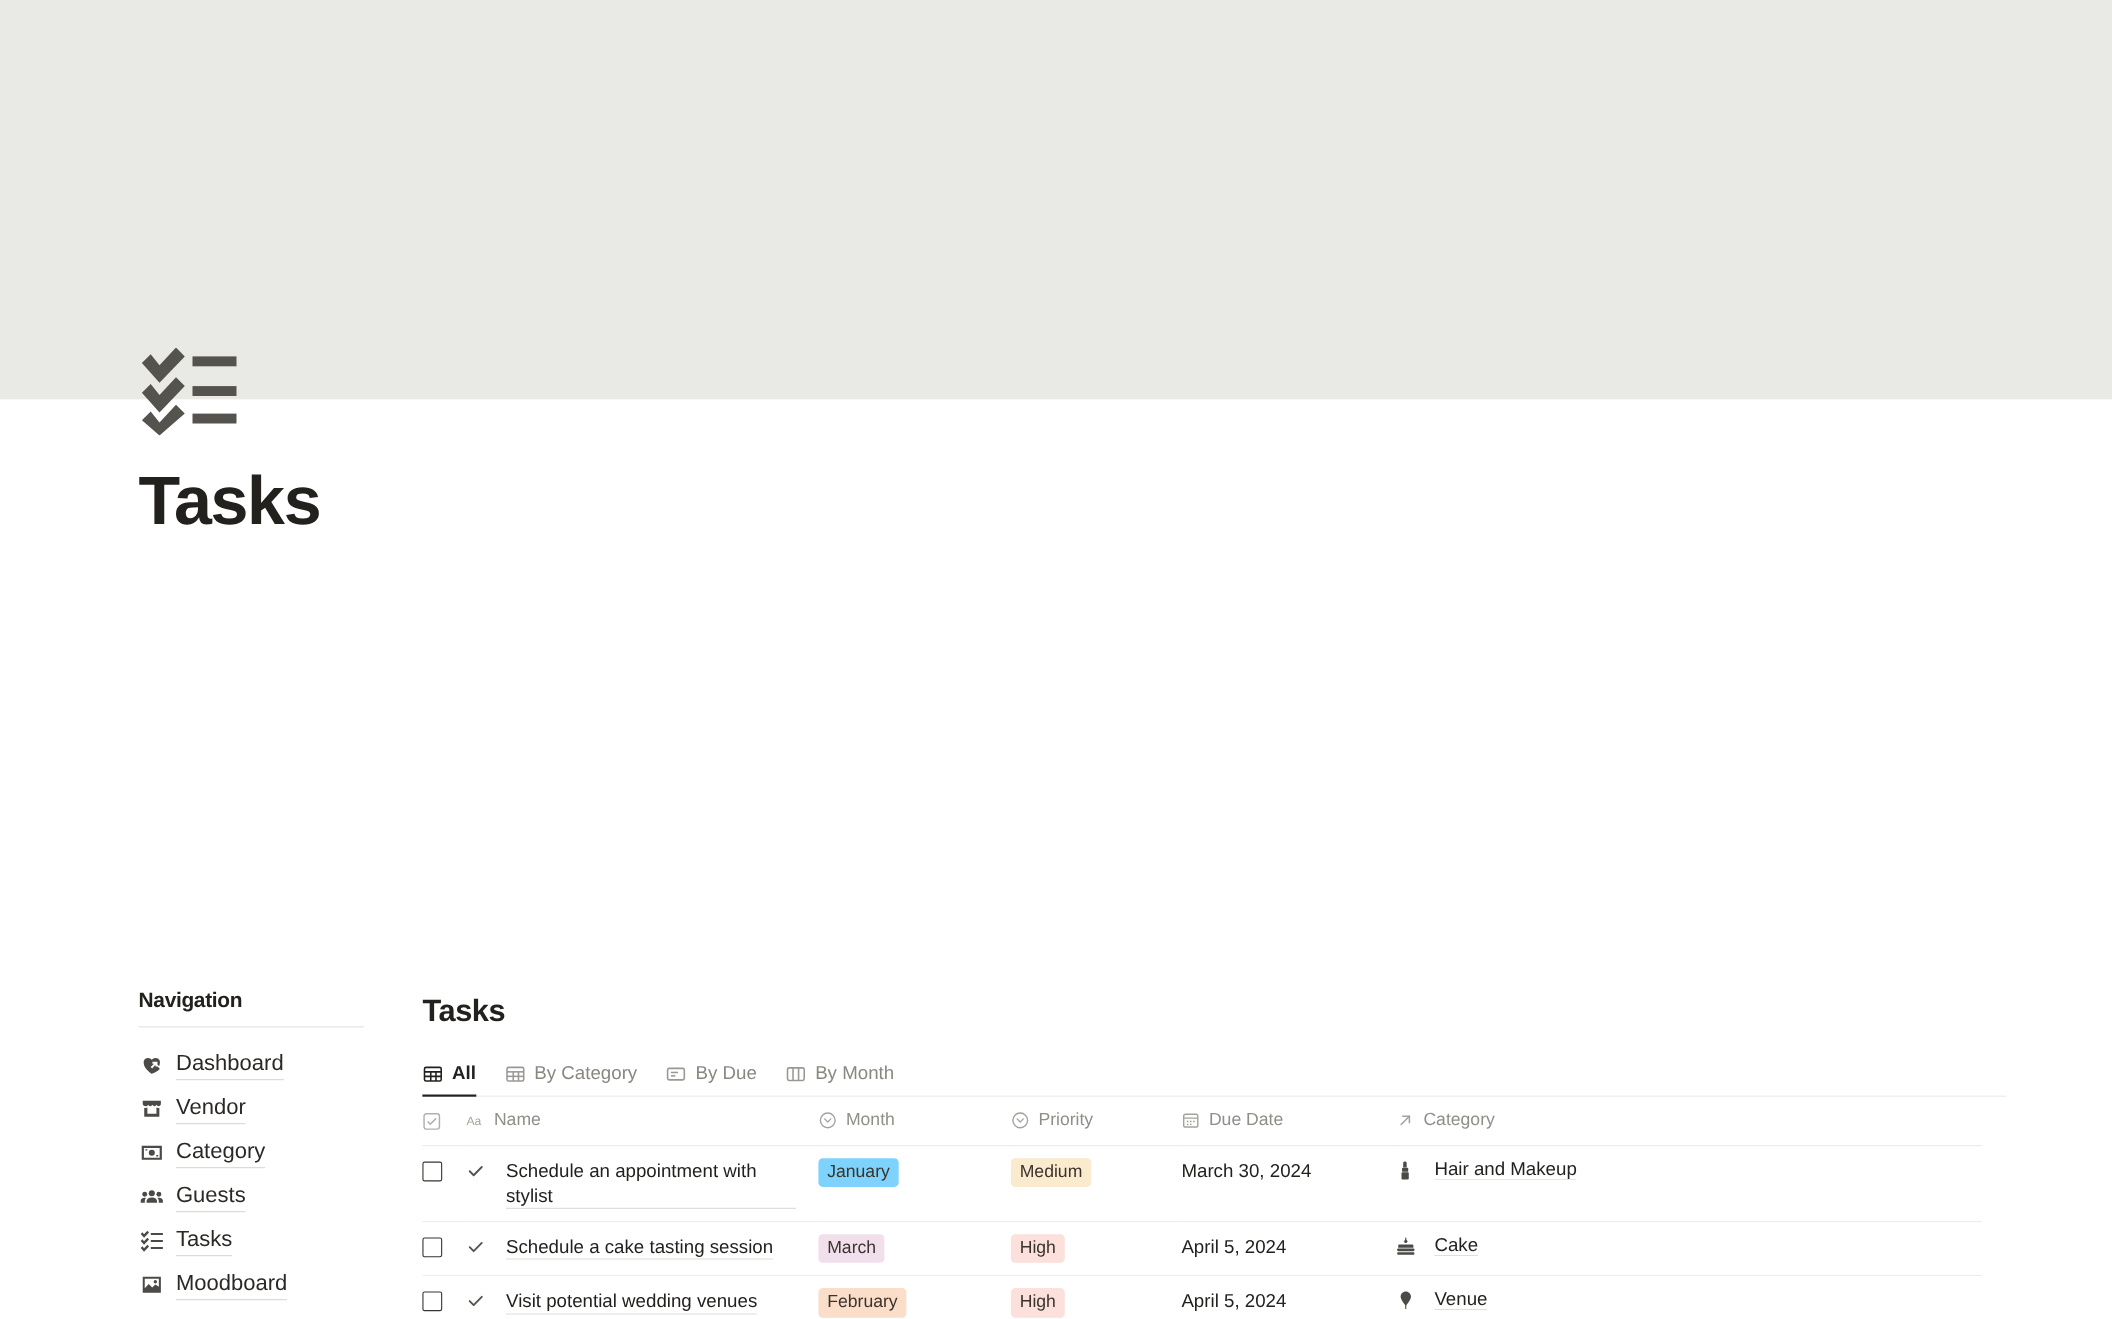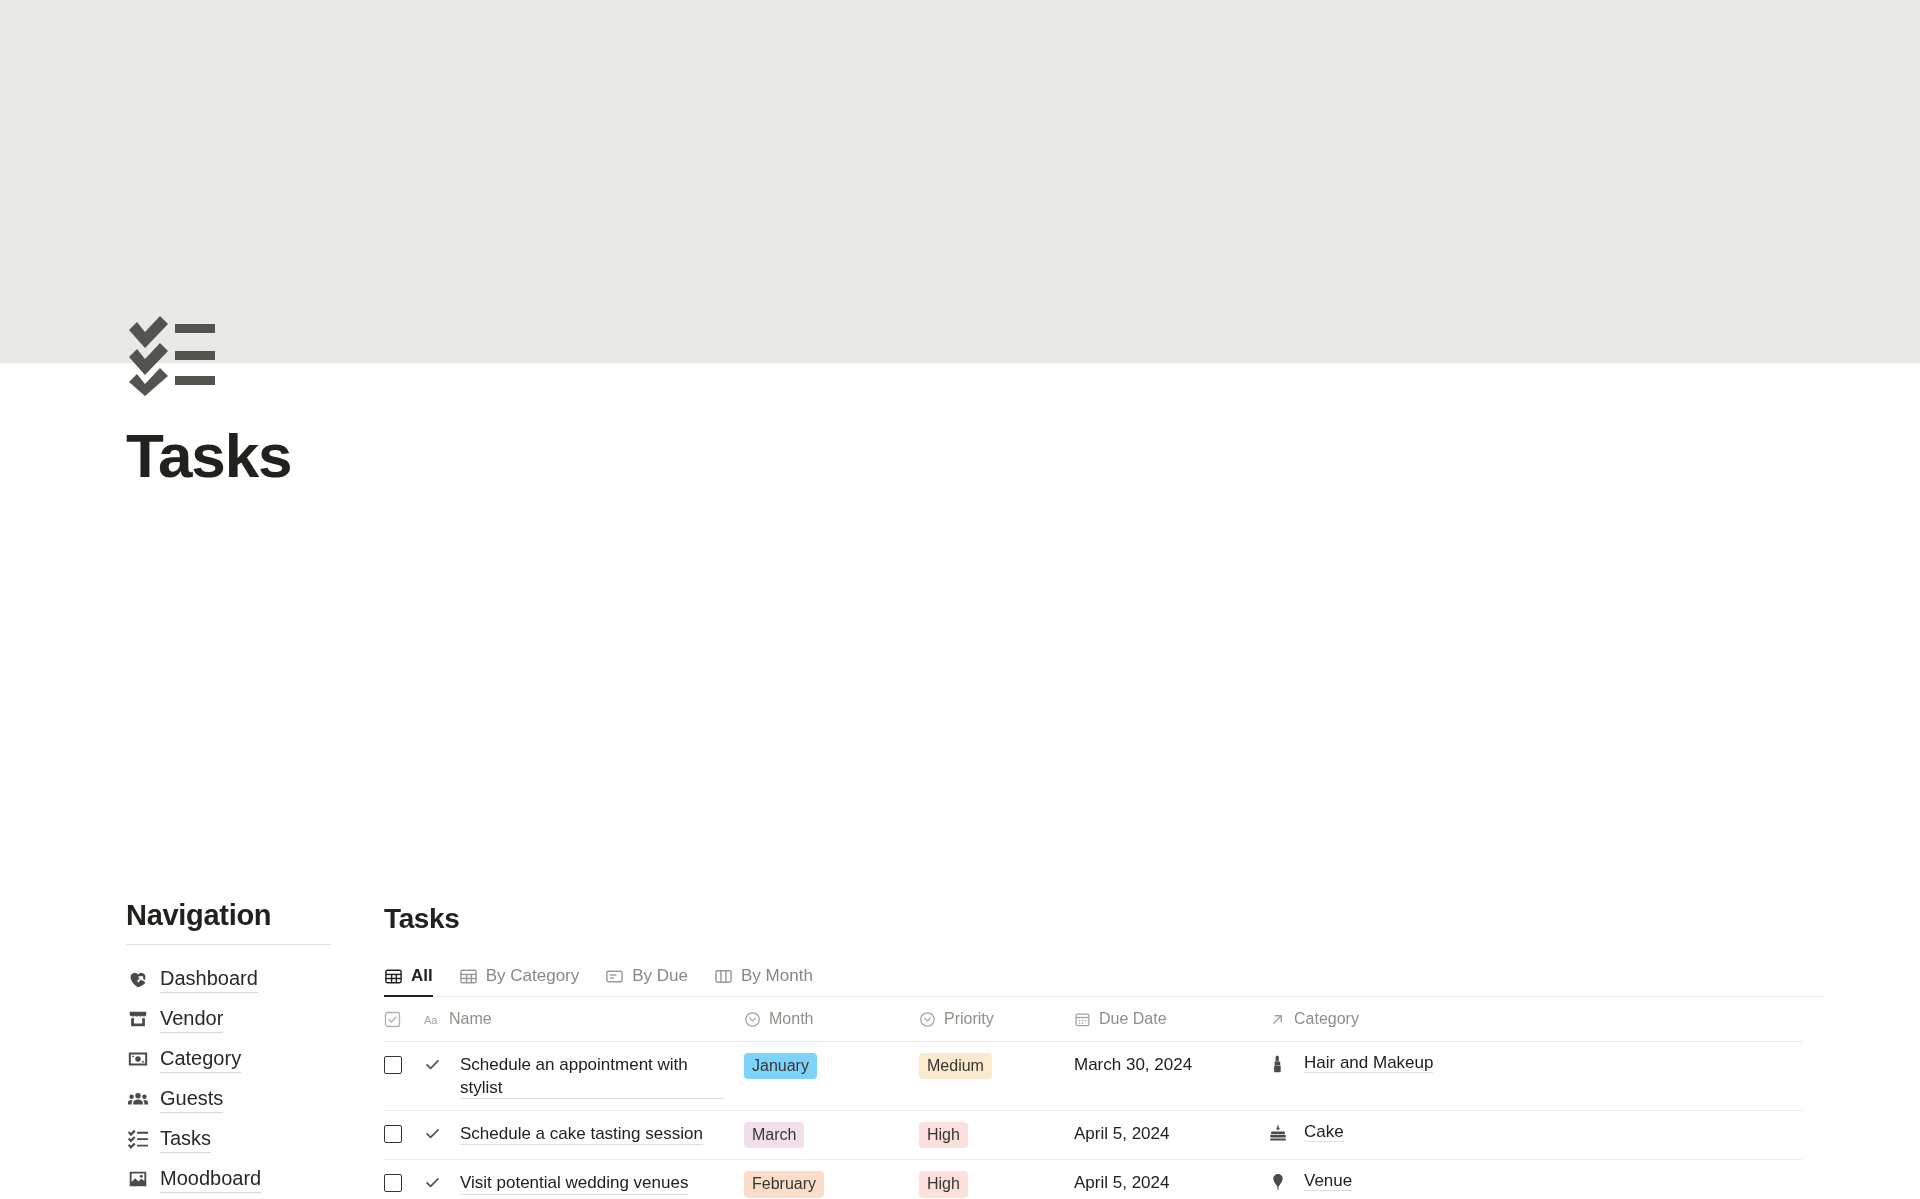--- a/index.html
+++ b/index.html
@@ -48,21 +48,21 @@
   }
 
   
   .sidebar {
     position: absolute;
     left: 126px;
     top: 536px;
     width: 205px;
   }
   .nav-heading {
-    font-size: 29px;
+    font-size: 19px;
     font-weight: 700;
     color: #23211e;
     letter-spacing: -0.3px;
     padding-bottom: 12px;
   }
   .nav-rule {
     border-bottom: 1px solid #e3e2df;
     margin-bottom: 14px;
     width: 205px;
   }
@@ -145,21 +145,21 @@
   }
   table.tasks th {
     text-align: left;
     font-weight: 400;
     font-size: 16px;
     color: #918e88;
     padding: 13px 0 13px 0;
     border-bottom: 1px solid #eceae7;
     vertical-align: middle;
   }
-  .th-inner { display: flex; align-items: center; gap: 8px; }
+  .th-inner { display: flex; gap: 8px; }
   .th-inner svg { width: 17px; height: 17px; display: block; flex: 0 0 17px; }
   .col-check { width: 40px; }
   .col-name  { width: 320px; }
   .col-month { width: 175px; }
   .col-prio  { width: 155px; }
   .col-due   { width: 195px; }
   .col-cat   { width: 533px; }
 
   table.tasks td {
     padding: 11px 0;

